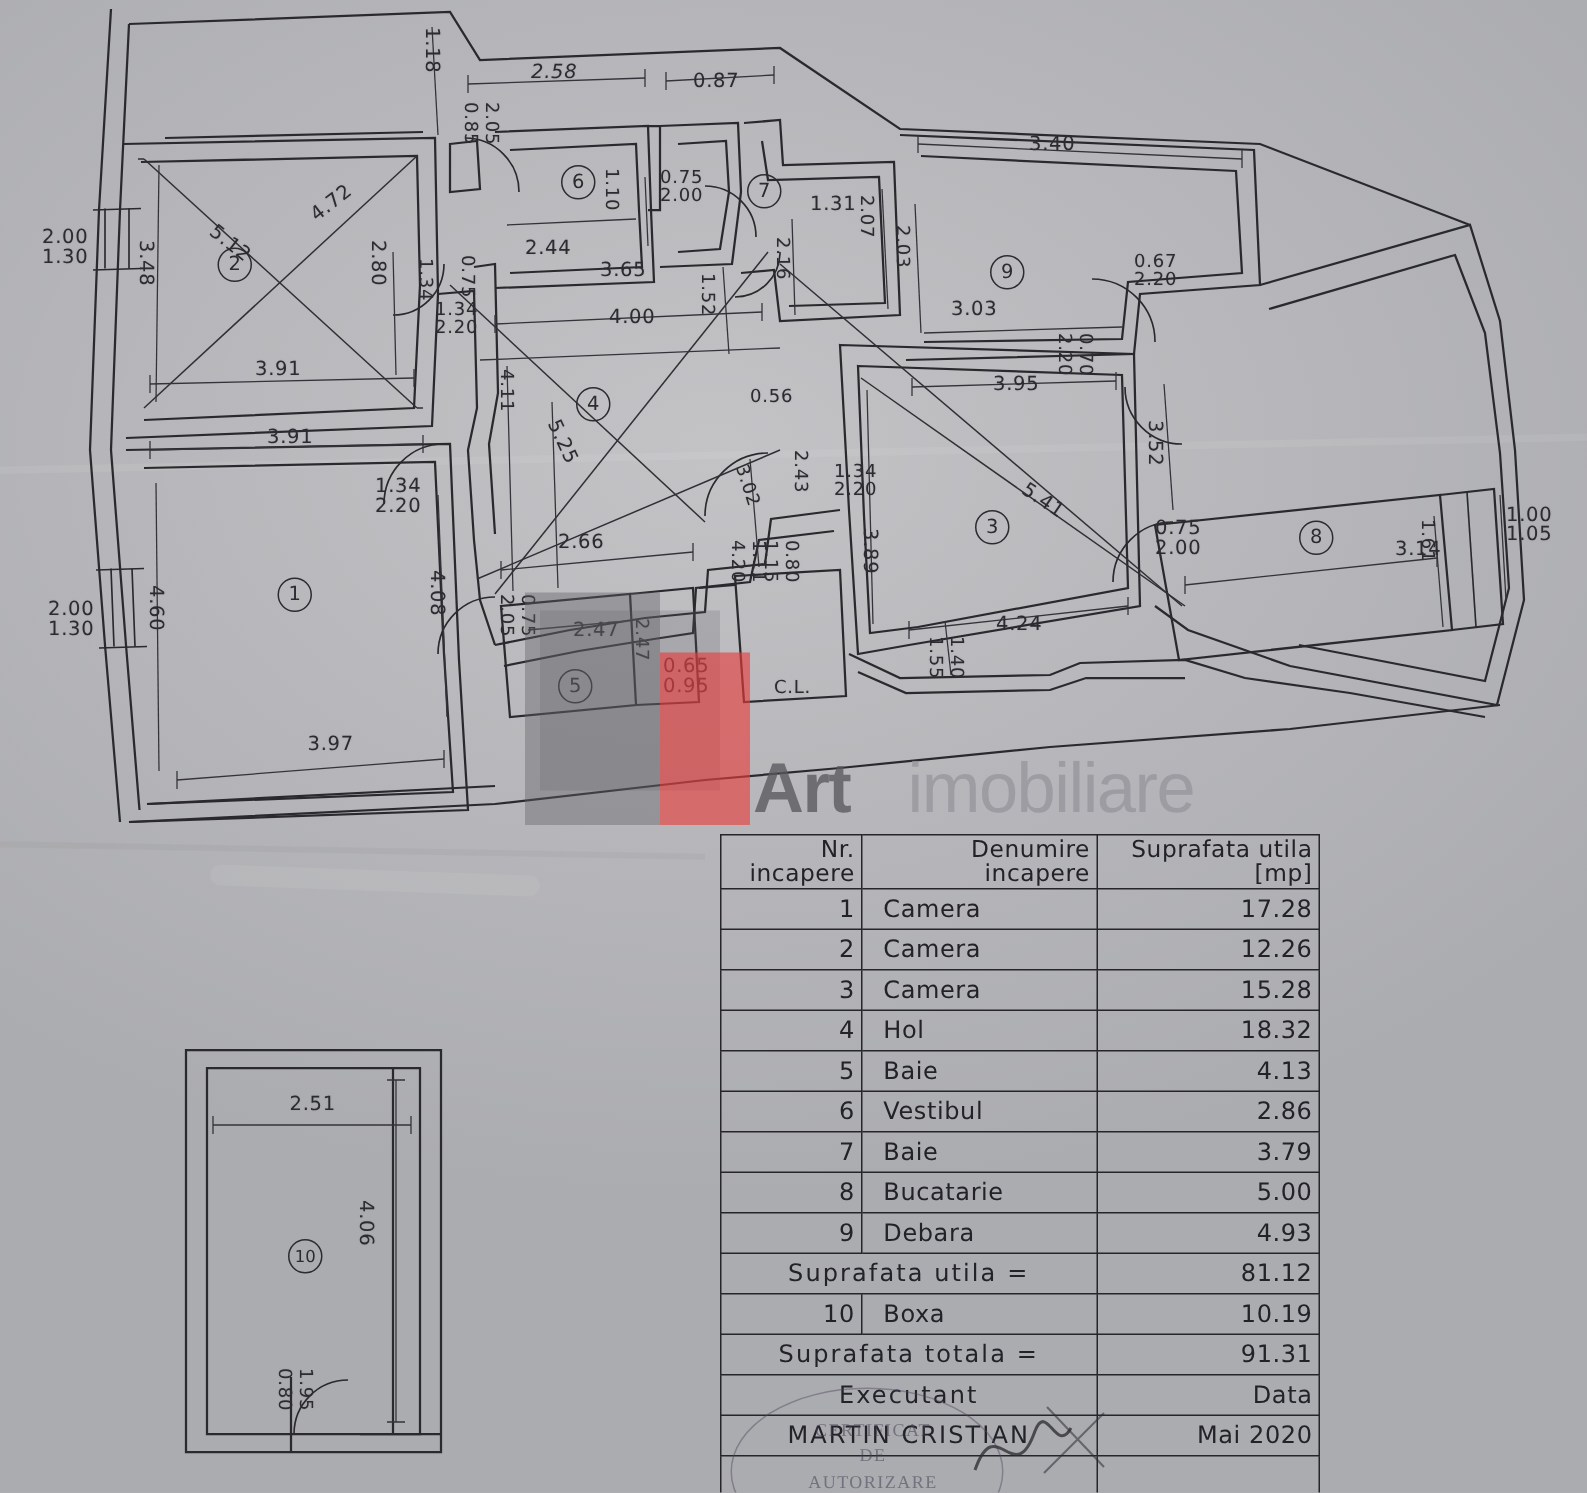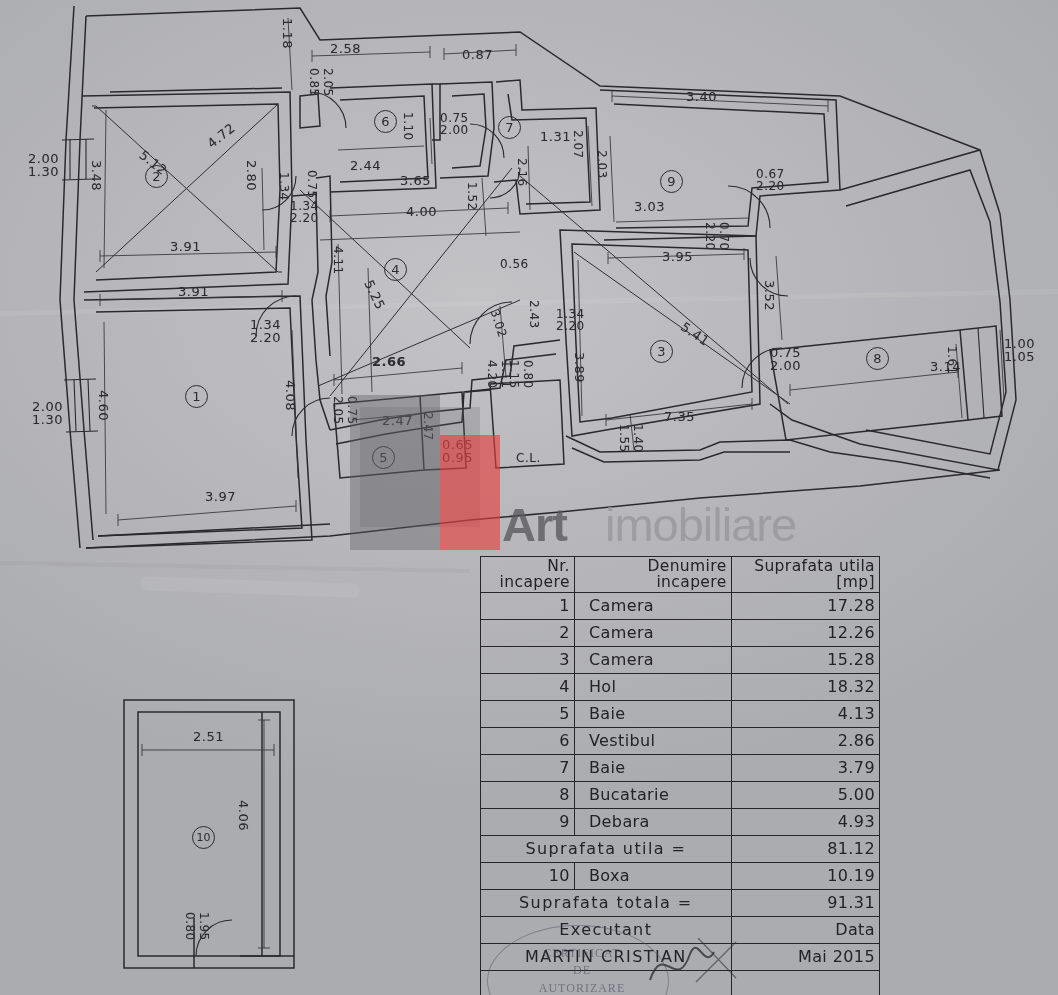--- a/index.html
+++ b/index.html
@@ -259,21 +259,21 @@
   <div class="lbl rot" style="left:258px;top:160px;transform:rotate(90deg);">2.80</div>
   <div class="lbl" style="left:170px;top:240px;">3.91</div>
   <div class="lbl" style="left:178px;top:285px;">3.91</div>
 
   <div class="lbl rot" style="left:110px;top:390px;transform:rotate(90deg);">4.60</div>
   <div class="lbl rot" style="left:297px;top:380px;transform:rotate(90deg);">4.08</div>
   <div class="lbl" style="left:205px;top:490px;">3.97</div>
   <div class="lbl stack" style="left:250px;top:318px;">1.34<br>2.20</div>
 
   <div class="lbl rot" style="left:294px;top:18px;transform:rotate(90deg);">1.18</div>
-  <div class="lbl" style="left:330px;top:42px;">2.58</div>
+  <div class="lbl" style="left:354px;top:42px;font-style:italic;">2.58</div>
   <div class="lbl" style="left:462px;top:48px;">0.87</div>
   <div class="lbl rot sm" style="left:320px;top:68px;transform:rotate(90deg);">0.85</div>
   <div class="lbl rot sm" style="left:334px;top:68px;transform:rotate(90deg);">2.05</div>
 
   <div class="lbl" style="left:350px;top:138px;margin-top:21px;">2.44</div>
   <div class="lbl rot sm" style="left:414px;top:112px;transform:rotate(90deg);">1.10</div>
   <div class="lbl stack sm" style="left:440px;top:112px;">0.75<br>2.00</div>
 
   <div class="lbl" style="left:540px;top:130px;">1.31</div>
   <div class="lbl rot sm" style="left:528px;top:158px;transform:rotate(90deg);">2.16</div>
@@ -283,38 +283,38 @@
 
   <div class="lbl" style="left:686px;top:90px;">3.40</div>
   <div class="lbl stack sm" style="left:756px;top:168px;">0.67<br>2.20</div>
   <div class="lbl" style="left:634px;top:200px;">3.03</div>
   <div class="lbl" style="left:662px;top:250px;">3.95</div>
   <div class="lbl rot sm" style="left:716px;top:222px;transform:rotate(90deg);">2.20</div>
   <div class="lbl rot sm" style="left:730px;top:222px;transform:rotate(90deg);">0.70</div>
 
   <div class="lbl rot sm" style="left:344px;top:246px;transform:rotate(90deg);">4.11</div>
   <div class="lbl rot" style="left:374px;top:278px;transform:rotate(65deg);">5.25</div>
-  <div class="lbl" style="left:372px;top:355px;font-weight:bold;">2.66</div>
+  <div class="lbl" style="left:372px;top:355px;">2.66</div>
   <div class="lbl" style="left:406px;top:205px;">4.00</div>
   <div class="lbl" style="left:400px;top:174px;">3.65</div>
   <div class="lbl rot sm" style="left:500px;top:308px;transform:rotate(72deg);">3.02</div>
   <div class="lbl rot sm" style="left:290px;top:172px;transform:rotate(90deg);">1.34</div>
   <div class="lbl stack sm" style="left:290px;top:200px;">1.34<br>2.20</div>
   <div class="lbl rot sm" style="left:318px;top:170px;transform:rotate(90deg);">0.75</div>
   <div class="lbl sm" style="left:500px;top:258px;">0.56</div>
   <div class="lbl rot sm" style="left:498px;top:360px;transform:rotate(90deg);">4.20</div>
   <div class="lbl rot sm" style="left:512px;top:360px;transform:rotate(90deg);">1.11</div>
   <div class="lbl rot sm" style="left:520px;top:360px;transform:rotate(90deg);">1.15</div>
   <div class="lbl rot sm" style="left:534px;top:360px;transform:rotate(90deg);">0.80</div>
   <div class="lbl rot sm" style="left:540px;top:300px;transform:rotate(90deg);">2.43</div>
   <div class="lbl stack sm" style="left:556px;top:308px;">1.34<br>2.20</div>
 
   <div class="lbl rot" style="left:586px;top:352px;transform:rotate(90deg);">3.89</div>
   <div class="lbl rot" style="left:686px;top:320px;transform:rotate(34deg);">5.41</div>
-  <div class="lbl" style="left:664px;top:410px;">7.35</div>
+  <div class="lbl" style="left:664px;top:410px;">4.24</div>
   <div class="lbl rot sm" style="left:630px;top:424px;transform:rotate(90deg);">1.55</div>
   <div class="lbl rot sm" style="left:644px;top:424px;transform:rotate(90deg);">1.40</div>
   <div class="lbl rot" style="left:776px;top:280px;transform:rotate(90deg);">3.52</div>
   <div class="lbl stack" style="left:770px;top:346px;">0.75<br>2.00</div>
 
   <div class="lbl" style="left:894px;top:360px;margin-left:36px;">3.14</div>
   <div class="lbl rot sm" style="left:958px;top:346px;transform:rotate(90deg);">1.61</div>
   <div class="lbl stack" style="left:1004px;top:322px;margin-top:15px;">1.00<br>1.05</div>
 
   <div class="lbl" style="left:382px;top:414px;">2.47</div>
@@ -436,21 +436,21 @@
       <tr>
         <td class="wide" colspan="2">Suprafata totala  =</td>
         <td>91.31</td>
       </tr>
       <tr>
         <td class="wide" colspan="2">Executant</td>
         <td>Data</td>
       </tr>
       <tr>
         <td class="wide" colspan="2">MARTIN CRISTIAN</td>
-        <td>Mai 2015</td>
+        <td>Mai 2020</td>
       </tr>
       <tr>
         <td colspan="2" style="height:72px;"></td>
         <td></td>
       </tr>
     </tbody>
   </table>
 
   <div id="stampring" style="left:487px;top:925px;width:180px;height:110px;"></div>
   <div id="stamp" style="left:512px;top:945px;width:140px;">

